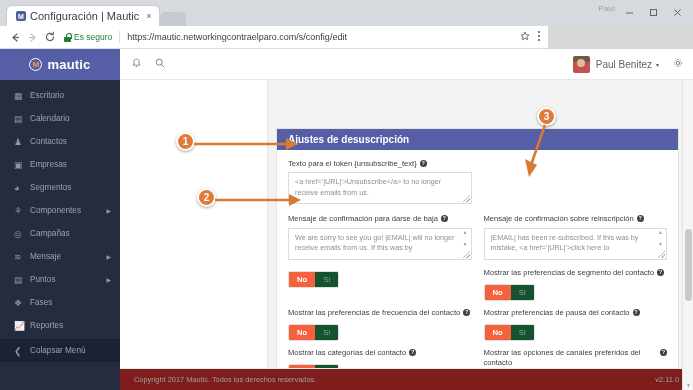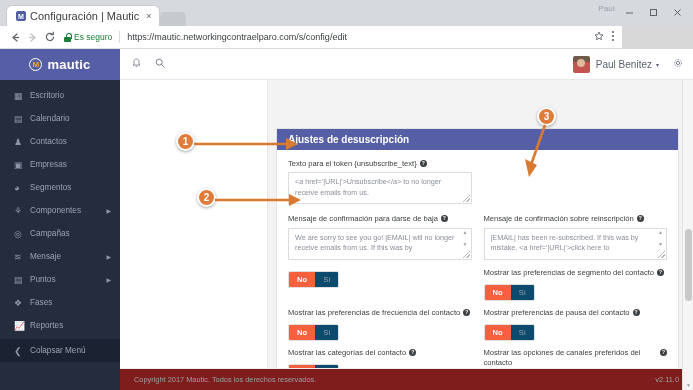--- a/index.html
+++ b/index.html
@@ -52,21 +52,21 @@
     max-width: 120px; overflow: hidden; text-overflow: ellipsis;
   }
   .tab-close { font-size: 9px; color: #5f6368; margin-left: 3px; line-height: 1; }
   .tab-ghost {
     width: 26px; height: 14px; background: #c6cace;
     border-top-left-radius: 5px; border-top-right-radius: 5px;
     margin-left: 1px; align-self: flex-end;
   }
 
   .omnibar-row {
-    position: absolute; left: 0; top: 26px; width: 622px; height: 23px;
+    position: absolute; left: 0; top: 26px; width: 548px; height: 23px;
     background: #fff; display: flex; align-items: center; padding: 0 7px;
     border-bottom: 1px solid #dadce0;
   }
   .navbtn {
     width: 17px; height: 17px; display: flex; align-items: center;
     justify-content: center; color: #5f6368; font-size: 11px; flex: none;
   }
   .navbtn.dim { color: #bdc1c6; }
   .secure {
     display: flex; align-items: center; gap: 3px; margin-left: 6px; flex: none;
@@ -212,21 +212,21 @@
 
   .row-gap { height: 10px; }
   .row-gap-sm { height: 8px; }
 
   .toggle {
     display: inline-flex; border: 1px solid #e0e0e0; overflow: hidden;
     border-radius: 2px; margin-top: 3px;
   }
   .tg {
     font-size: 7.6px; font-weight: 700; padding: 3px 8px; line-height: 1.2;
-    background: #0c4a6e; color: #9aa0a6; min-width: 22px; text-align: center;
+    background: #14532d; color: #9aa0a6; min-width: 22px; text-align: center;
   }
   .tg.on { background: #f5613c; color: #fff; }
   .tg.off { font-weight: 400; }
 
   .footer {
     position: absolute; left: 120px; bottom: 0; width: 573px; height: 22px;
     background: #7f1d1d; border-top: 1px solid #eaeaea;
     display: flex; align-items: center; padding: 0 14px;
   }
   .footer-left { font-size: 7.4px; color: #9aa0a6; }

